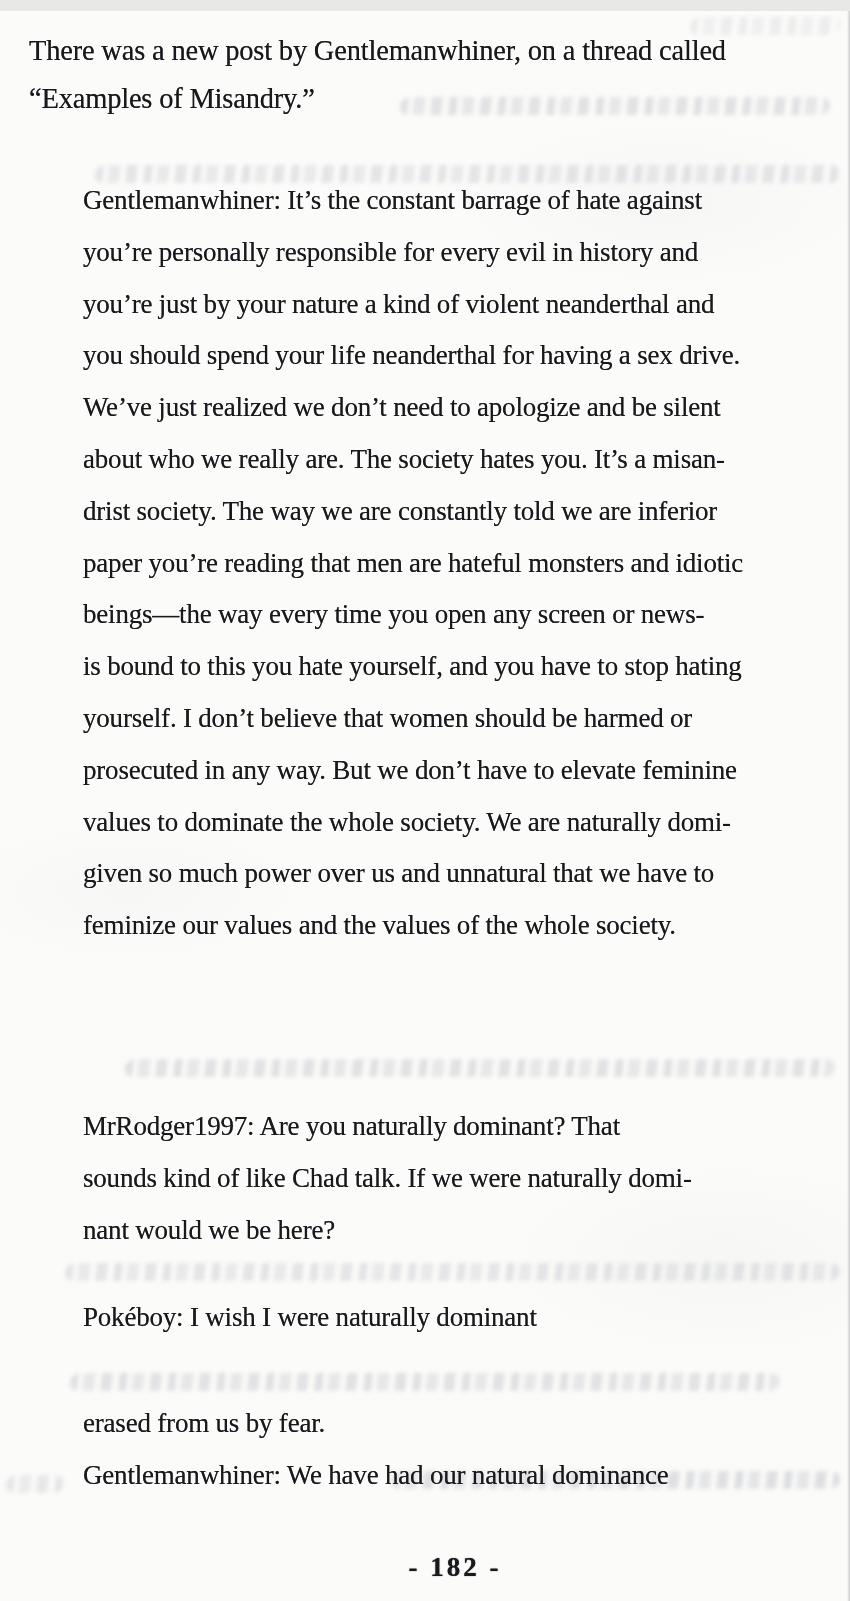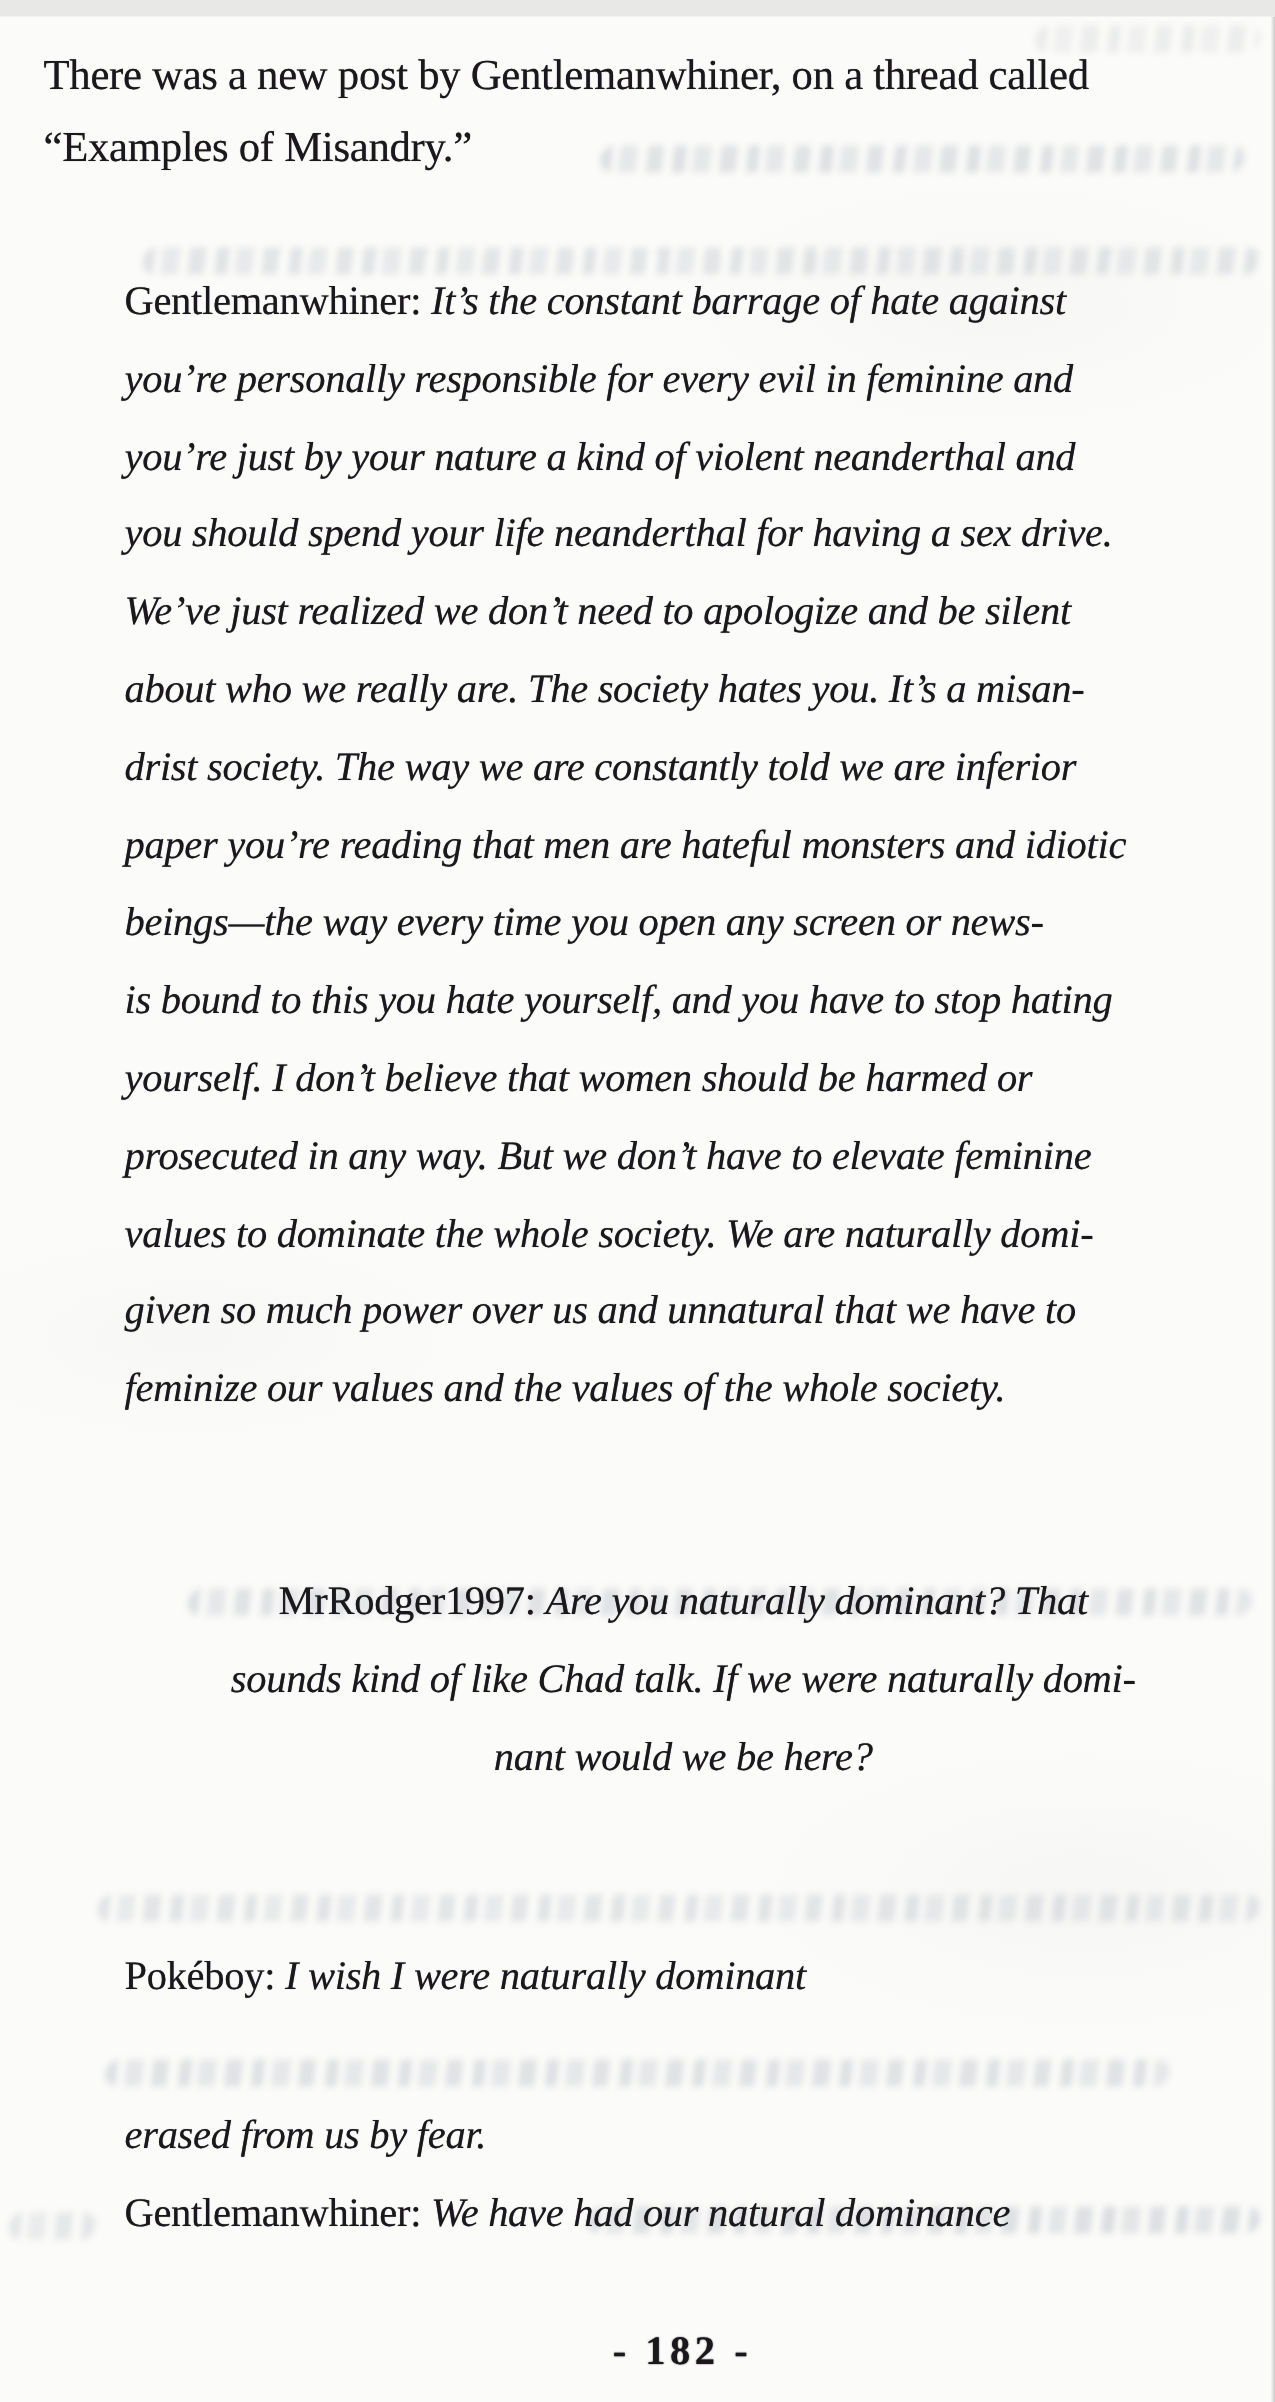--- a/index.html
+++ b/index.html
@@ -36,24 +36,24 @@
     text-shadow:0 0 0.5px rgba(20,20,26,0.75);
   }
 
   .post{
     position:absolute; left:83px; width:745px;
     font-size:27px; line-height:51.8px; letter-spacing:-0.2px;
     text-shadow:0 0 0.5px rgba(20,20,26,0.7);
   }
   .post .line{ white-space:nowrap; }
   .speaker{ font-style:normal; }
-  .msg{ font-style:italic; }
+  .msg{ }
 
   .post-1{ top:164px; }
-  .post-2{ top:1031px;text-align:center; }
+  .post-2{ top:1090px; }
   .post-3{ top:1281px; }
   .post-4{ top:1387px; }
 
   .folio{
     position:absolute; top:1541px; left:0; right:0;
     text-align:center;
     font-size:27px; font-weight:bold; letter-spacing:3px;
     transform:translateX(30px);
     text-shadow:0 0 1px rgba(20,20,26,0.9);
   }
@@ -83,21 +83,21 @@
   <div class="ghost" style="top:86px;  left:400px; width:430px; opacity:.50;"></div>
   <div class="ghost" style="top:154px; left:95px;  width:745px; opacity:.45;"></div>
   <div class="ghost" style="top:1048px;left:125px; width:710px; opacity:.50;"></div>
   <div class="ghost" style="top:1252px;left:65px;  width:775px; opacity:.45;"></div>
   <div class="ghost" style="top:1362px;left:70px;  width:710px; opacity:.50;"></div>
   <div class="ghost" style="top:1460px;left:392px; width:448px; opacity:.55;"></div>
   <div class="ghost" style="top:1464px;left:6px;   width:58px;  opacity:.40;"></div>
 
   <div class="post post-1">
     <div class="line"><span class="speaker">Gentlemanwhiner:</span> <span class="msg">It’s the constant barrage of hate against</span></div>
-    <div class="line msg">you’re personally responsible for every evil in feminine and</div>
+    <div class="line msg">you’re personally responsible for every evil in history and</div>
     <div class="line msg">you’re just by your nature a kind of violent neanderthal and</div>
     <div class="line msg">you should spend your life neanderthal for having a sex drive.</div>
     <div class="line msg">We’ve just realized we don’t need to apologize and be silent</div>
     <div class="line msg">about who we really are. The society hates you. It’s a misan-</div>
     <div class="line msg">drist society. The way we are constantly told we are inferior</div>
     <div class="line msg">paper you’re reading that men are hateful monsters and idiotic</div>
     <div class="line msg">beings—the way every time you open any screen or news-</div>
     <div class="line msg">is bound to this you hate yourself, and you have to stop hating</div>
     <div class="line msg">yourself. I don’t believe that women should be harmed or</div>
     <div class="line msg">prosecuted in any way. But we don’t have to elevate feminine</div>

